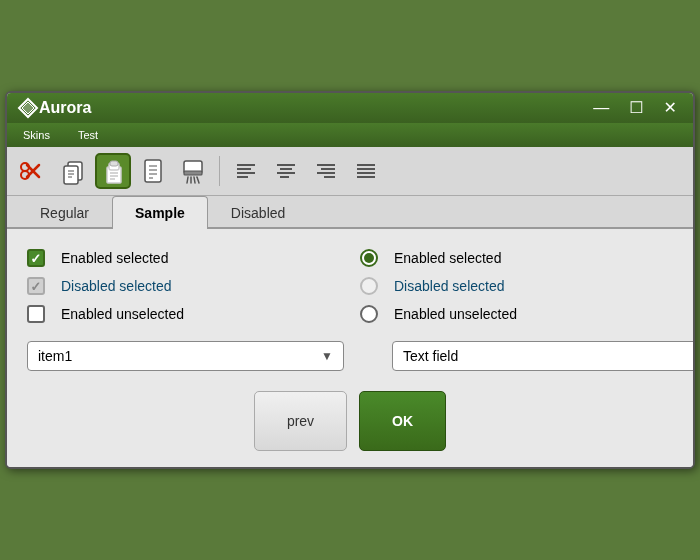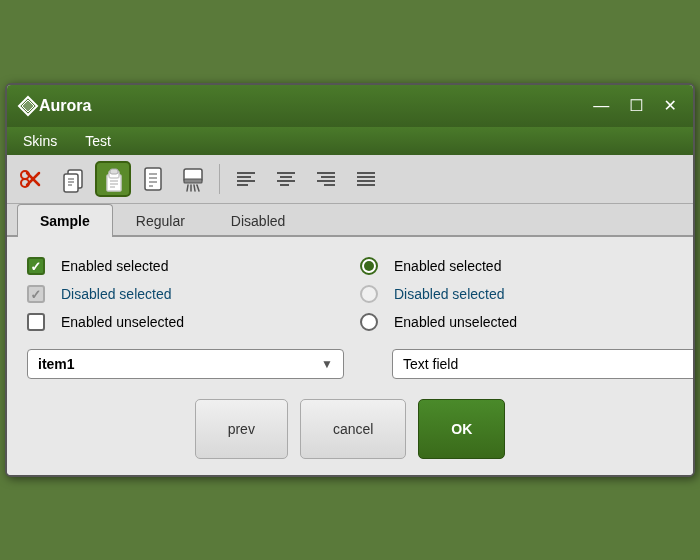--- a/index.html
+++ b/index.html
@@ -23,21 +23,21 @@
       box-shadow: 2px 2px 10px rgba(0,0,0,0.5);
     }
 
     
     .titlebar {
       background: linear-gradient(to bottom, #4a7a2a, #3a6020);
       display: flex;
       align-items: center;
       padding: 6px 10px;
       color: white;
-      height: 42px;
+      height: 30px;
     }
 
     .titlebar-title {
       font-size: 16px;
       font-weight: bold;
       color: white;
       flex: 1;
     }
 
     .titlebar-controls {
@@ -57,21 +57,21 @@
     
     .menubar {
       background: linear-gradient(to bottom, #4a7a2a, #3a6020);
       display: flex;
       padding: 4px 10px;
       gap: 16px;
     }
 
     .menubar-item {
       color: white;
-      font-size: 14px;
+      font-size: 11px;
       padding: 2px 6px;
       cursor: pointer;
       border-radius: 3px;
     }
 
     
     .toolbar {
       background: #d8d8d8;
       border-bottom: 1px solid #aaa;
       display: flex;
@@ -235,21 +235,20 @@
     .dropdown {
       display: flex;
       align-items: center;
       background: white;
       border: 1px solid #888;
       border-radius: 4px;
       padding: 6px 10px;
       font-size: 14px;
       cursor: pointer;
       justify-content: space-between;
-      font-weight: bold;
     }
 
     .dropdown-arrow {
       font-size: 12px;
       color: #555;
     }
 
     .text-input {
       background: white;
       border: 1px solid #888;
@@ -401,25 +400,25 @@
       <svg width="26" height="26" viewBox="0 0 26 26">
         <line x1="4" y1="7" x2="22" y2="7" stroke="#555" stroke-width="1.8"></line>
         <line x1="4" y1="11" x2="22" y2="11" stroke="#555" stroke-width="1.8"></line>
         <line x1="4" y1="15" x2="22" y2="15" stroke="#555" stroke-width="1.8"></line>
         <line x1="4" y1="19" x2="22" y2="19" stroke="#555" stroke-width="1.8"></line>
       </svg>
     </div>
   </div>
 
   <div class="tabs">
+    <div class="tab">
+      <span>Regular</span>
+    </div>
     <div class="tab active">
       <span>Sample</span>
-    </div>
-    <div class="tab">
-      <span>Regular</span>
     </div>
     <div class="tab">
       <span>Disabled</span>
     </div>
   </div>
 
   <div class="content">
 
     <div class="options-grid">
 
@@ -464,18 +463,17 @@
     <div class="controls-row">
       <div class="dropdown">
         <span>item1</span>
         <span class="dropdown-arrow">▼</span>
       </div>
       <input class="text-input" type="text" value="Text field" placeholder="Text field" style="">
     </div>
 
     <div class="buttons-row">
       <button class="btn btn-default">prev</button>
-      <button class="btn btn-default">cancel</button>
       <button class="btn btn-primary">OK</button>
     </div>
 
   </div>
 </div>
 
 </body></html>

